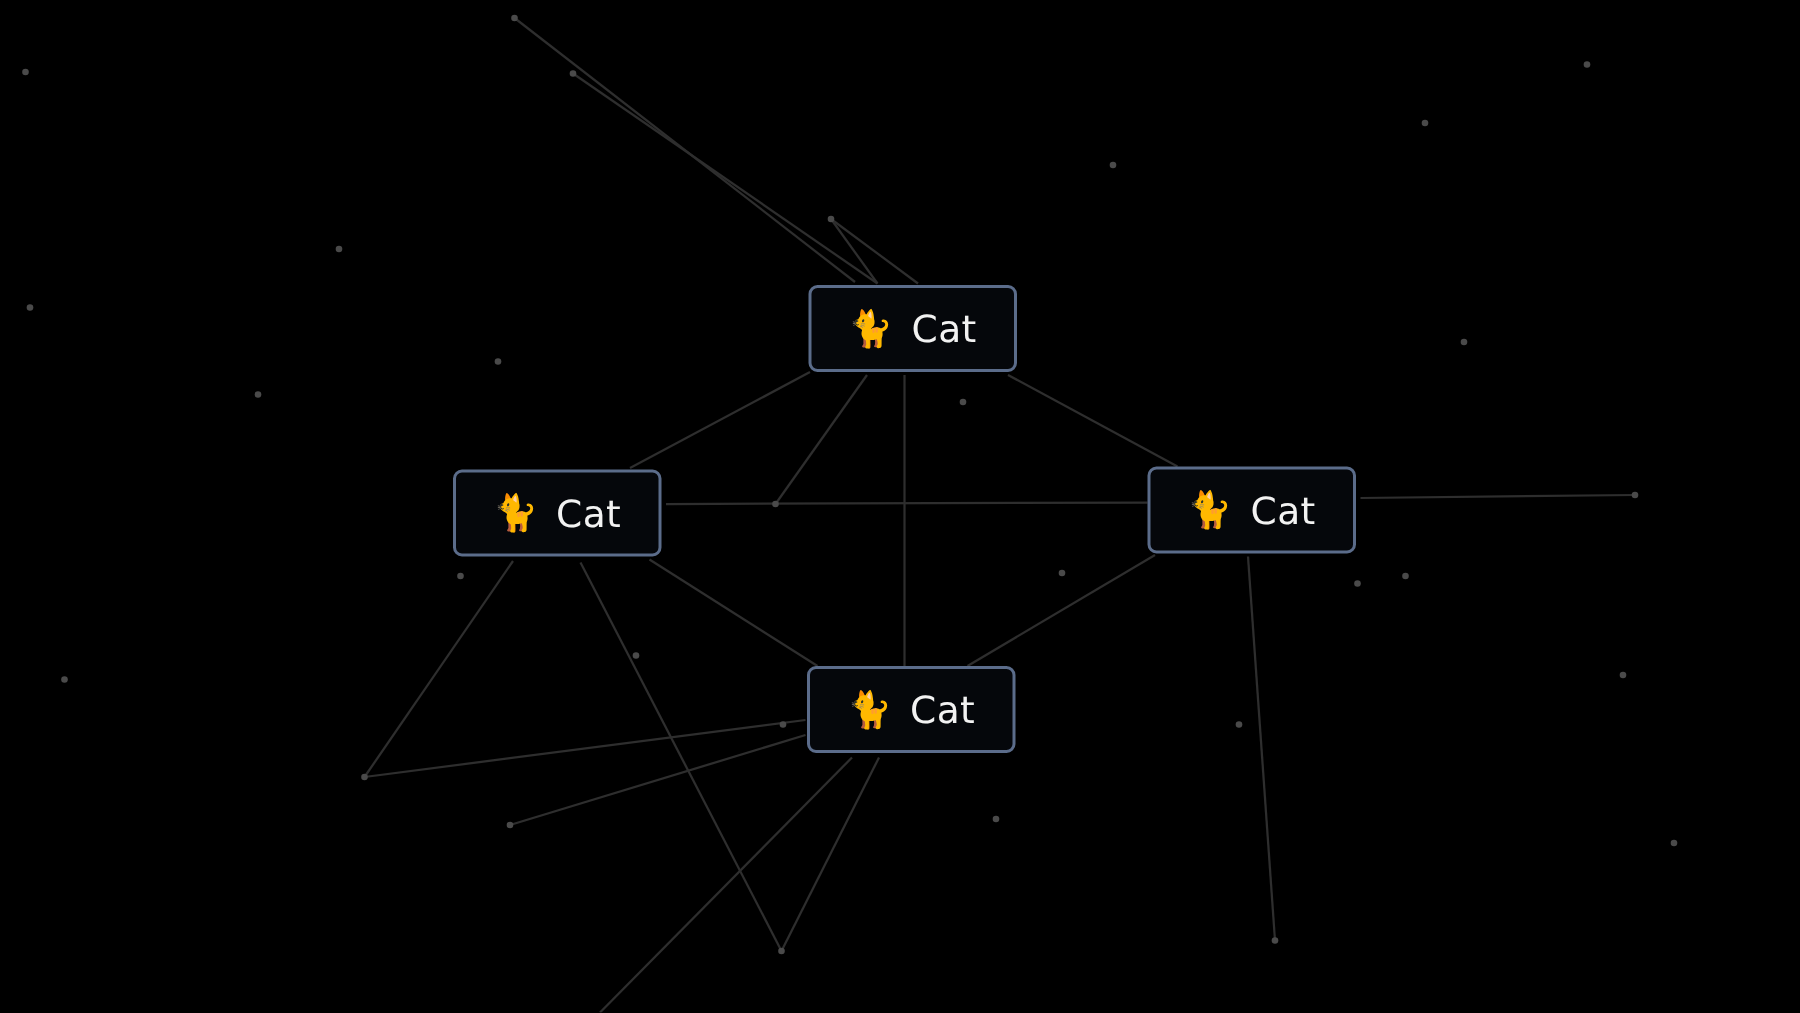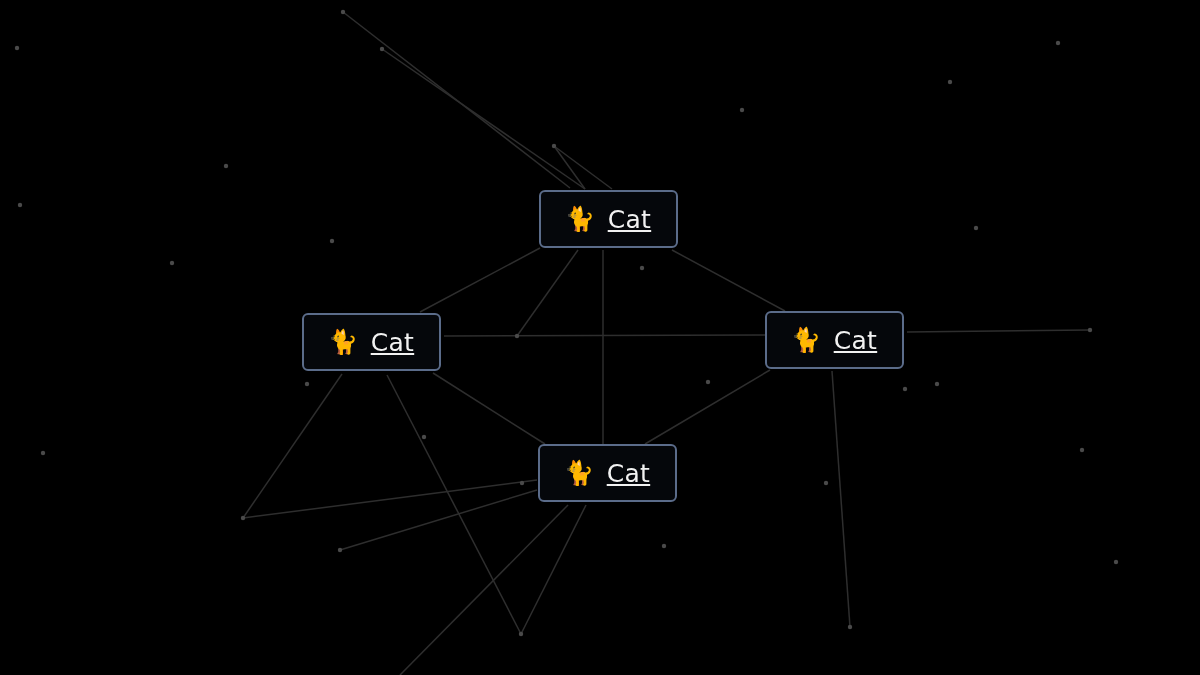--- a/index.html
+++ b/index.html
@@ -1,20 +1,20 @@
 <!DOCTYPE html>
 <html><head>
 <meta charset="utf-8">
 <style>
   html,body{margin:0;padding:0;background:#000;}
   body{width:1200px;height:675px;overflow:hidden;position:relative;font-family:"DejaVu Sans","Liberation Sans",sans-serif;}
   #canvas{position:absolute;left:0;top:0;width:1200px;height:675px;}
   .node{position:absolute;width:139px;height:58px;box-sizing:border-box;border:2px solid #5b6c8a;border-radius:6px;background:#05070b;display:flex;align-items:center;justify-content:center;gap:12px;color:#f2f2f2;font-size:25px;cursor:pointer;}
   .node .emoji{font-size:24px;line-height:1;color:#f29a2e;}
-  .node .label{letter-spacing:0.3px;text-decoration:underline;}
+  .node .label{letter-spacing:0.3px;}
 </style>
 </head>
 <body>
 
 <svg id="canvas" width="1200" height="675" xmlns="http://www.w3.org/2000/svg">
   <g id="lines">
       <line x1="343" y1="12" x2="570" y2="188" stroke="#2e2e2e" stroke-width="1.5"></line>
       <line x1="382" y1="49" x2="585" y2="189" stroke="#2e2e2e" stroke-width="1.5"></line>
       <line x1="554" y1="146" x2="585" y2="189" stroke="#2e2e2e" stroke-width="1.5"></line>
       <line x1="554" y1="146" x2="612" y2="189" stroke="#2e2e2e" stroke-width="1.5"></line>

